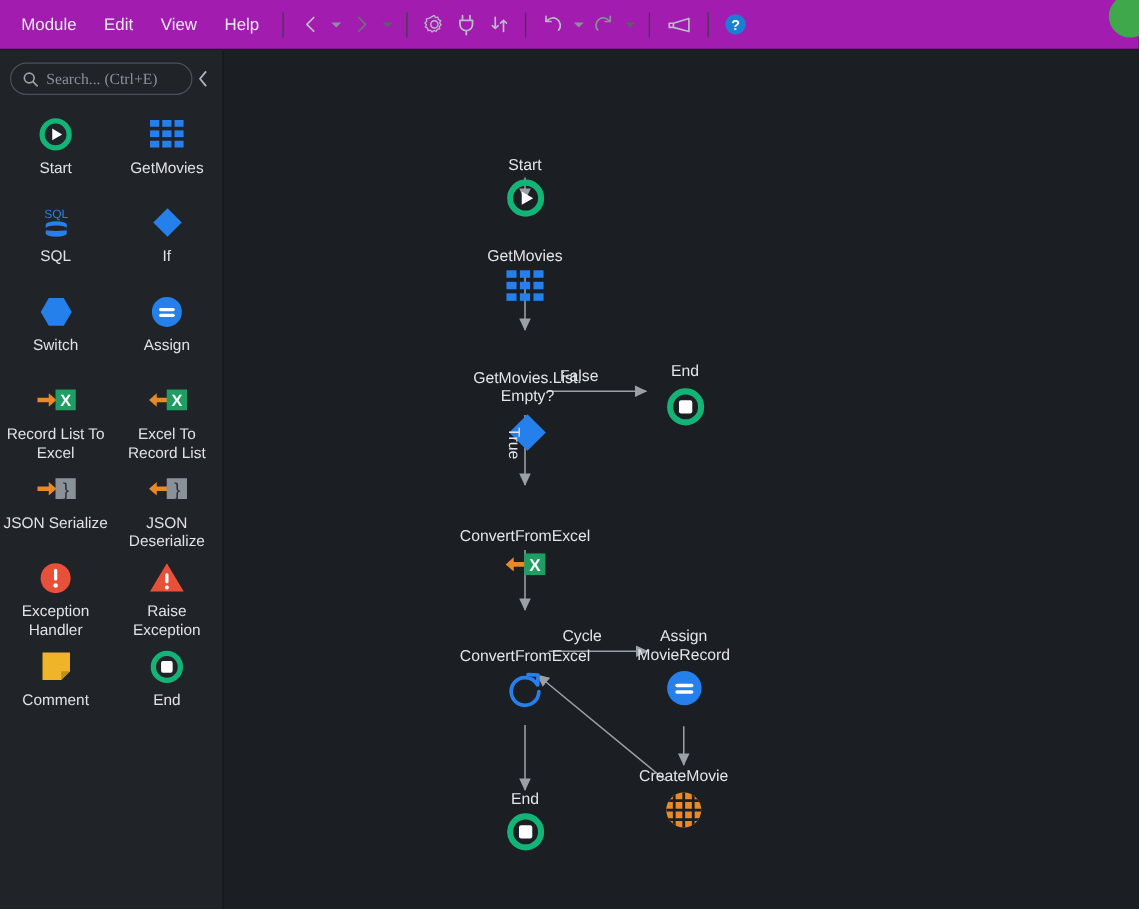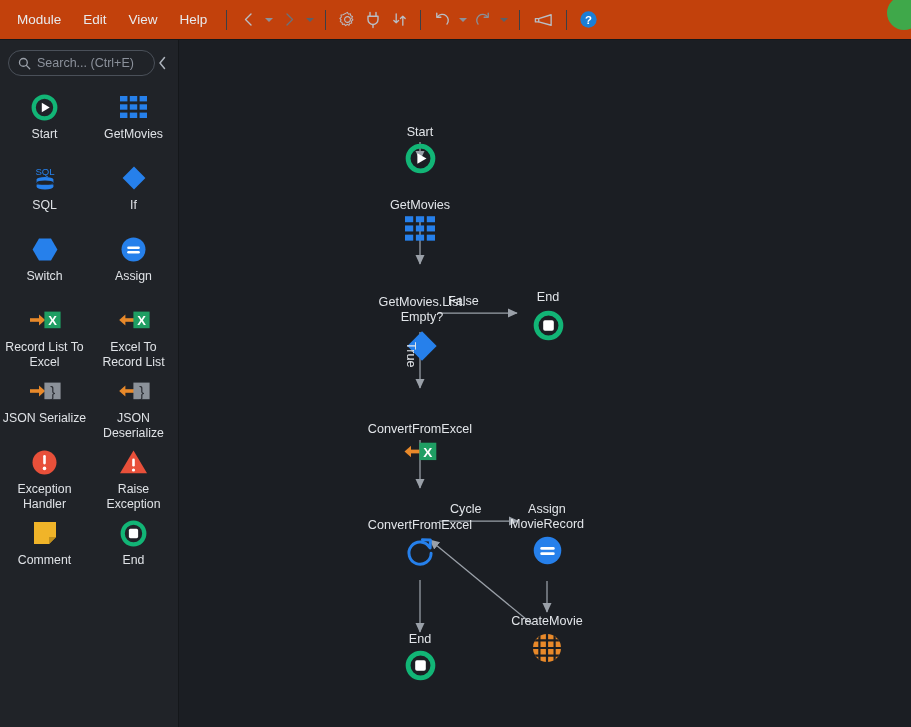--- a/index.html
+++ b/index.html
@@ -9,21 +9,21 @@
     overflow: hidden;
     background: #1b1e23;
     font-family: "Liberation Sans", sans-serif;
     -webkit-font-smoothing: antialiased;
   }
 
   
   #header {
     position: absolute; top: 0; left: 0;
     width: 911px; height: 40px;
-    background: #c2410c;
+    background: #a21caf;
     border-bottom: 1px solid #15171b;
     display: flex; align-items: center;
   }
   .menu-item {
     color: #e8eaed;
     font-size: 13.5px;
     padding: 0 11px;
     height: 40px;
     display: flex; align-items: center;
     cursor: default;
@@ -85,21 +85,21 @@
     background: #202328;
     display: flex; align-items: center;
     padding: 0 9px;
     gap: 6px;
     overflow: hidden;
   }
   #search-input {
     border: none; outline: none; background: transparent;
     color: #8b919b;
     font-size: 12.5px;
-    font-family: Liberation Sans, sans-serif;
+    font-family: Liberation Serif, serif;
     width: 100%;
     padding: 0;
   }
   #search-input::placeholder { color: #8b919b; opacity: 1; }
   #collapse-btn {
     width: 22px; height: 26px;
     display: flex; align-items: center; justify-content: center;
     cursor: default;
   }
 

